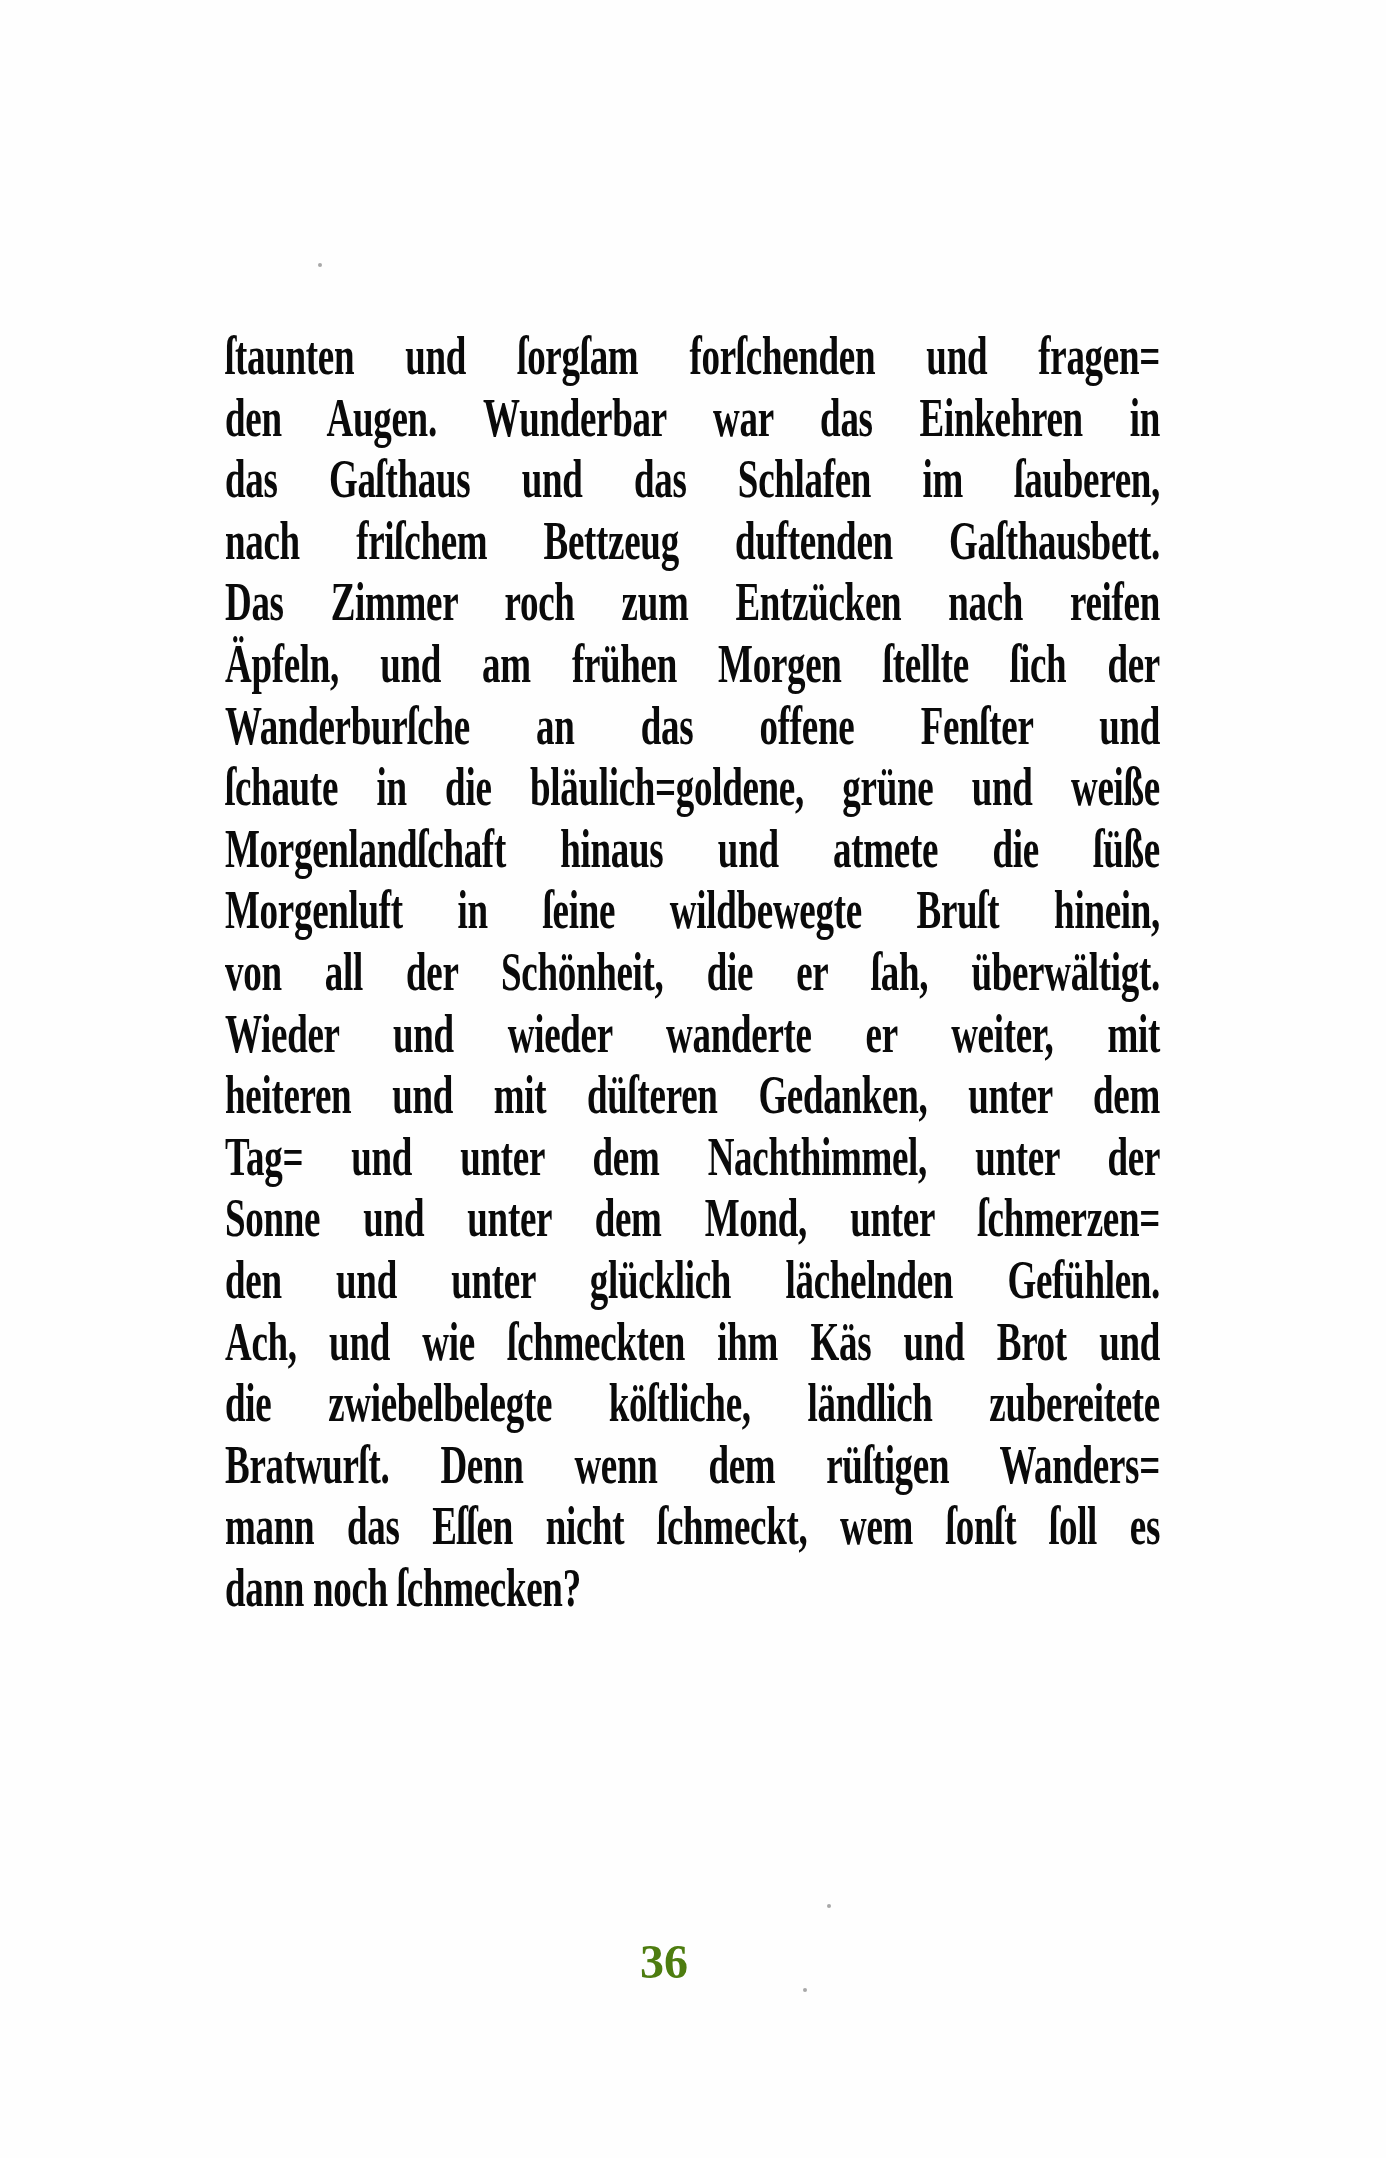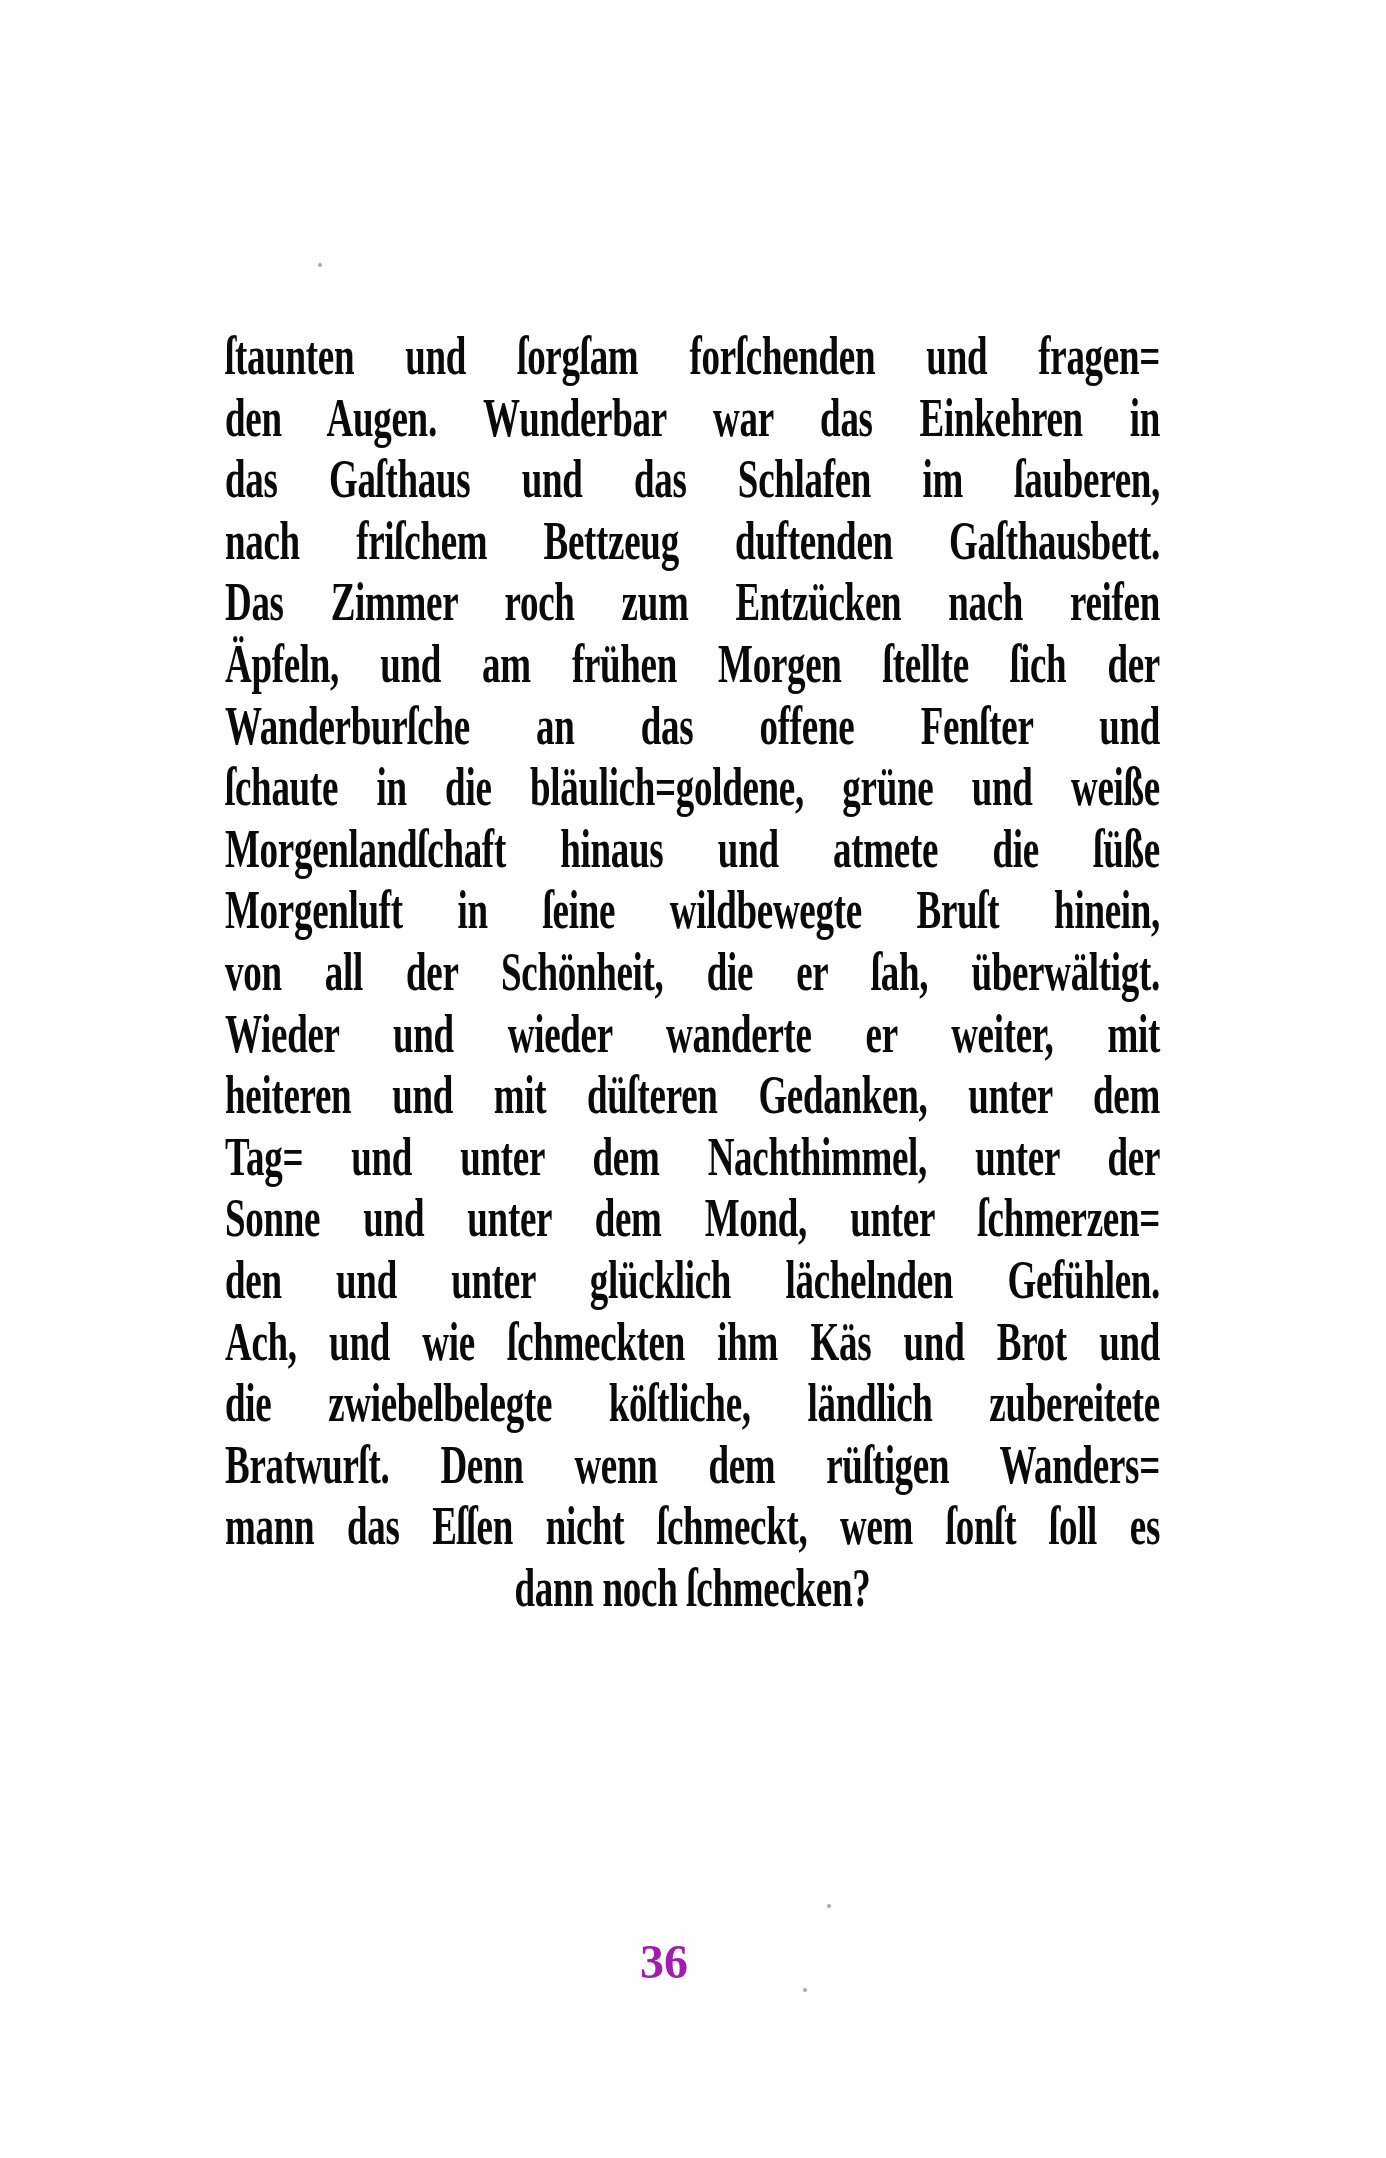--- a/index.html
+++ b/index.html
@@ -16,21 +16,20 @@
   .page {
     position: absolute;
     inset: 0;
     background: #fefefe;
   }
   .text-block {
     position: absolute;
     left: 225px;
     top: 325px;
     width: 935px;
-    text-align: center;
   }
   .line {
     display: block;
     font-family: "Liberation Serif", serif;
     font-weight: 700;
     font-size: 37px;
     line-height: 61.6px;
     letter-spacing: -0.3px;
     color: #0a0a0a;
     transform: scaleY(1.5);
@@ -43,21 +42,21 @@
   .page-number {
     position: absolute;
     left: 599px;
     top: 1942px;
     width: 130px;
     text-align: center;
     font-family: "Liberation Serif", serif;
     font-weight: 700;
     font-size: 48px;
     line-height: 40px;
-    color: #a21caf;
+    color: #4d7c0f;
   }
   .speck {
     position: absolute;
     width: 4px;
     height: 4px;
     border-radius: 50%;
     background: #7a7a7a;
     opacity: 0.65;
   }
 </style>

